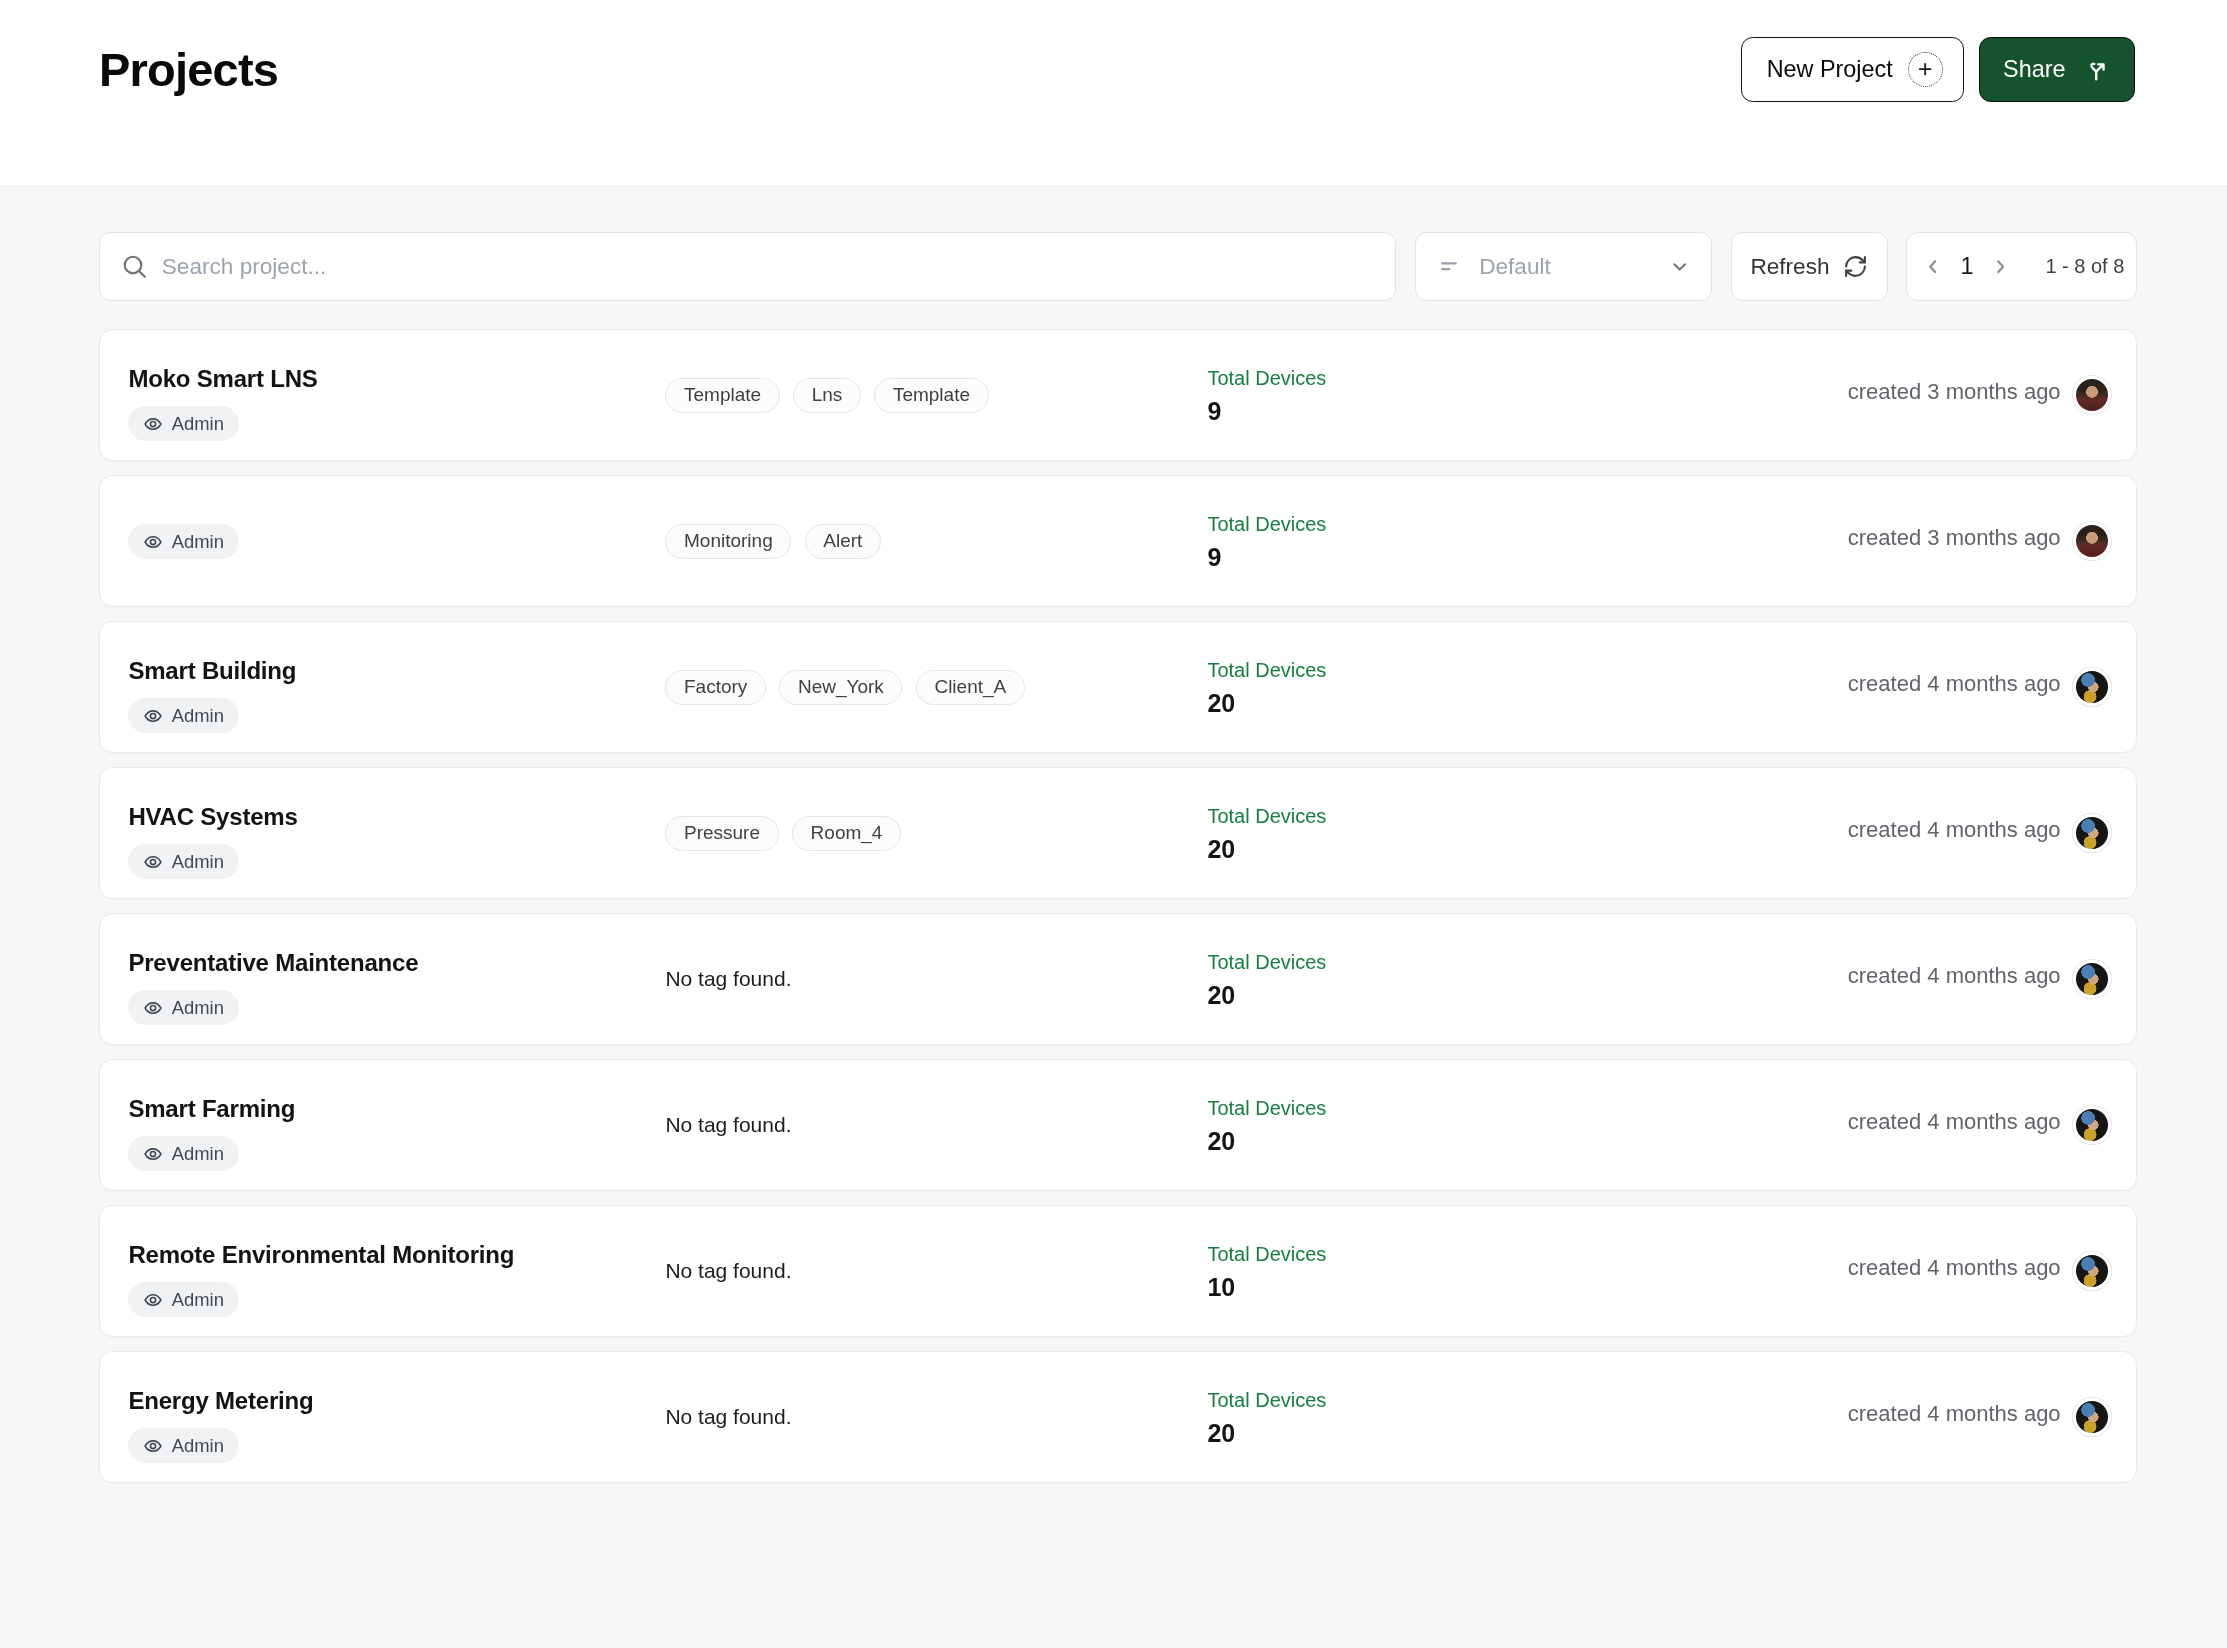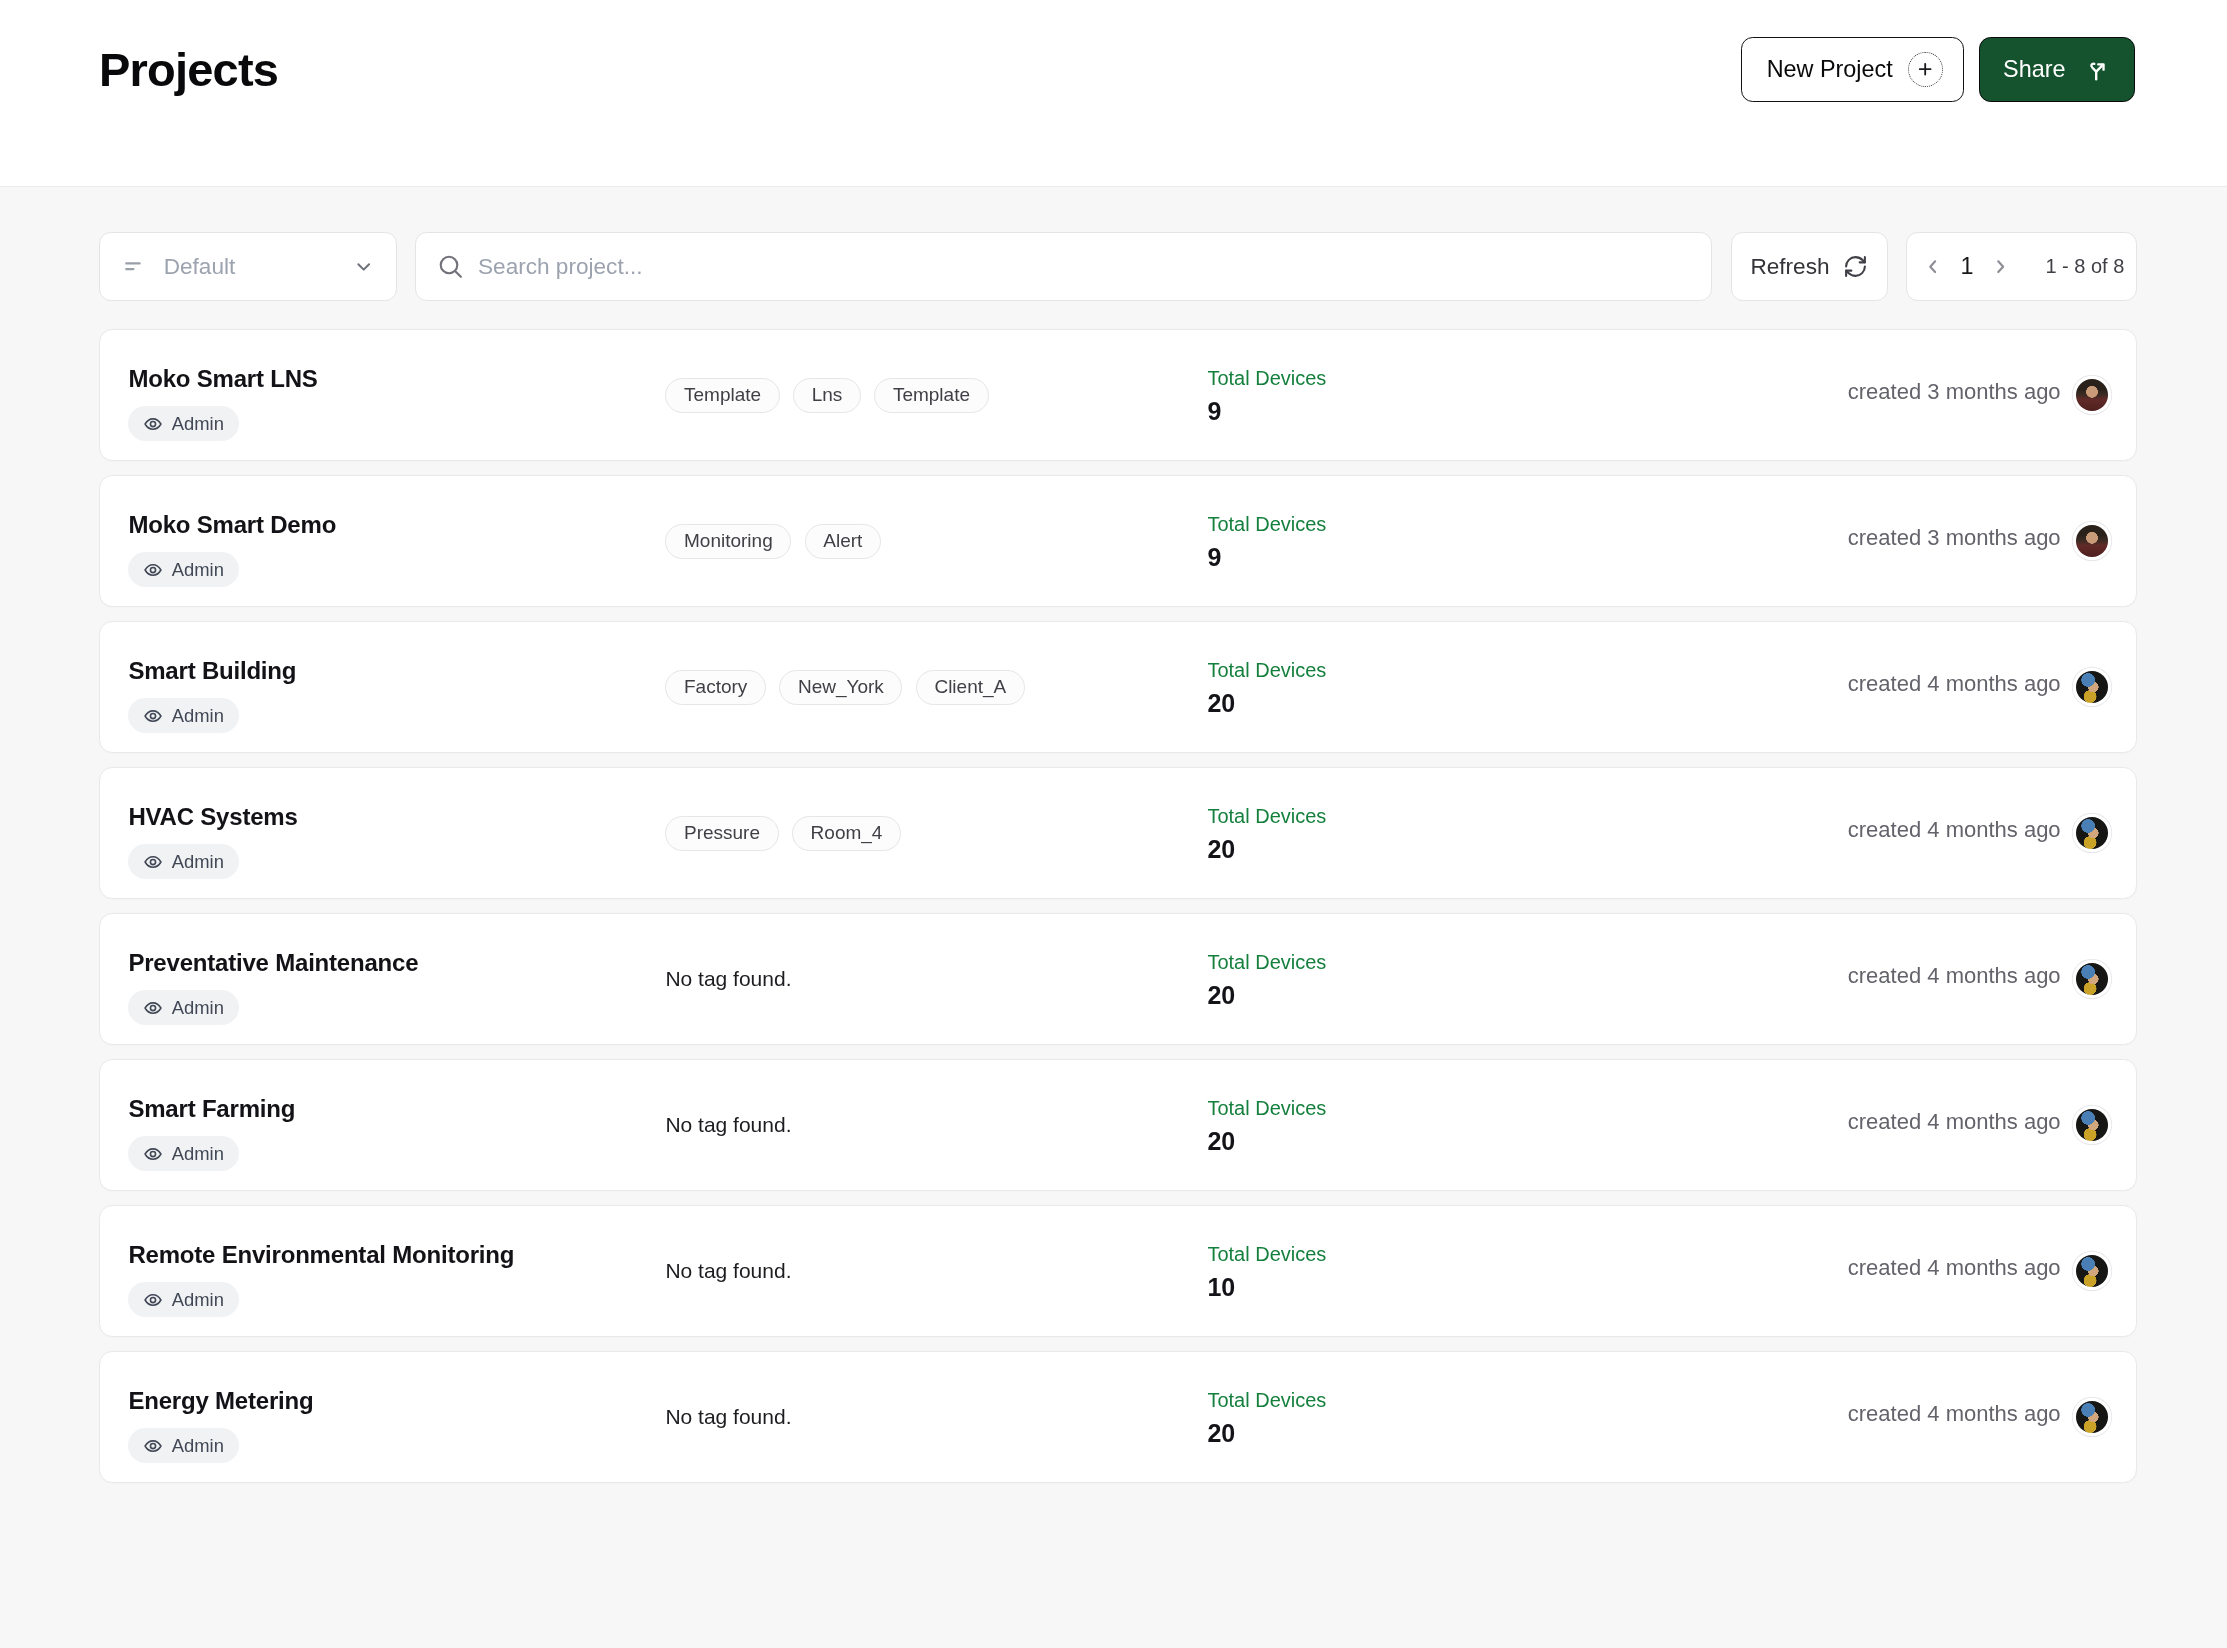--- a/index.html
+++ b/index.html
@@ -111,42 +111,42 @@
           <path d="M13.7 7.9h4.5v4.5"></path>
           <path d="M12 14 8.8 10.8Q7.4 9.4 8.1 8.1Q8.9 6.9 10.4 7.4"></path>
         </svg>
       </span>
     </button>
   </div>
 </header>
 
 <main class="main">
   <div class="toolbar">
-    <div class="control sort-select">
-      <span>
-        <svg width="25" height="25" viewBox="0 0 24 24" fill="none" stroke="#9aa0a8" stroke-width="2" stroke-linecap="round">
-            <path d="M4 9h13M4 14.5h7"></path>
-          </svg>
-      </span>
-      <span class="sort-value">Default</span>
-      <span>
-        <svg width="23.4" height="23.4" viewBox="0 0 24 24" fill="none" stroke="#6b7078" stroke-width="2" stroke-linecap="round" stroke-linejoin="round">
-            <path d="m6.5 9.5 5.5 5.5 5.5-5.5"></path>
-          </svg>
-      </span>
-    </div>
-
     <div class="control search-box">
       <span>
         <svg width="28.4" height="28.4" viewBox="0 0 24 24" fill="none" stroke="#71717a" stroke-width="1.8" stroke-linecap="round">
             <circle cx="11" cy="11" r="7"></circle>
             <path d="M16.3 16.3 21 21"></path>
           </svg>
       </span>
       <input type="text" placeholder="Search project..." style="">
+    </div>
+
+    <div class="control sort-select">
+      <span>
+        <svg width="25" height="25" viewBox="0 0 24 24" fill="none" stroke="#9aa0a8" stroke-width="2" stroke-linecap="round">
+            <path d="M4 9h13M4 14.5h7"></path>
+          </svg>
+      </span>
+      <span class="sort-value">Default</span>
+      <span>
+        <svg width="23.4" height="23.4" viewBox="0 0 24 24" fill="none" stroke="#6b7078" stroke-width="2" stroke-linecap="round" stroke-linejoin="round">
+            <path d="m6.5 9.5 5.5 5.5 5.5-5.5"></path>
+          </svg>
+      </span>
     </div>
 
     <button class="control btn-refresh">
       <span>Refresh</span>
       <span>
         <svg width="25" height="25" viewBox="0 0 24 24" fill="none" stroke="#3f3f46" stroke-width="2" stroke-linecap="round" stroke-linejoin="round">
           <path d="M3 12a9 9 0 0 1 9-9 9.75 9.75 0 0 1 6.74 2.74L21 8"></path>
           <path d="M21 3v5h-5"></path>
           <path d="M21 12a9 9 0 0 1-9 9 9.75 9.75 0 0 1-6.74-2.74L3 16"></path>
           <path d="M8 16H3v5"></path>
@@ -193,21 +193,20 @@
       <div class="dev-label">Total Devices</div>
       <div class="dev-value">9</div>
     </div>
     <div class="col-meta">
       <span class="created">created 3 months ago</span>
       <span class="avatar avatar-maroon-portrait"></span>
     </div>
   </article>
       <article class="card">
     <div class="col-main">
-      <h3 class="proj-name">Moko Smart Demo</h3>
       <span class="role-badge">
         <span>
           <svg width="20" height="20" viewBox="0 0 24 24" fill="none" stroke="currentColor" stroke-width="1.9" stroke-linecap="round" stroke-linejoin="round">
             <path d="M2.5 12S6 5.8 12 5.8 21.5 12 21.5 12 18 18.2 12 18.2 2.5 12 2.5 12Z"></path>
             <circle cx="12" cy="12" r="3.1"></circle>
           </svg>
         </span>
         <span>Admin</span>
       </span>
     </div>

